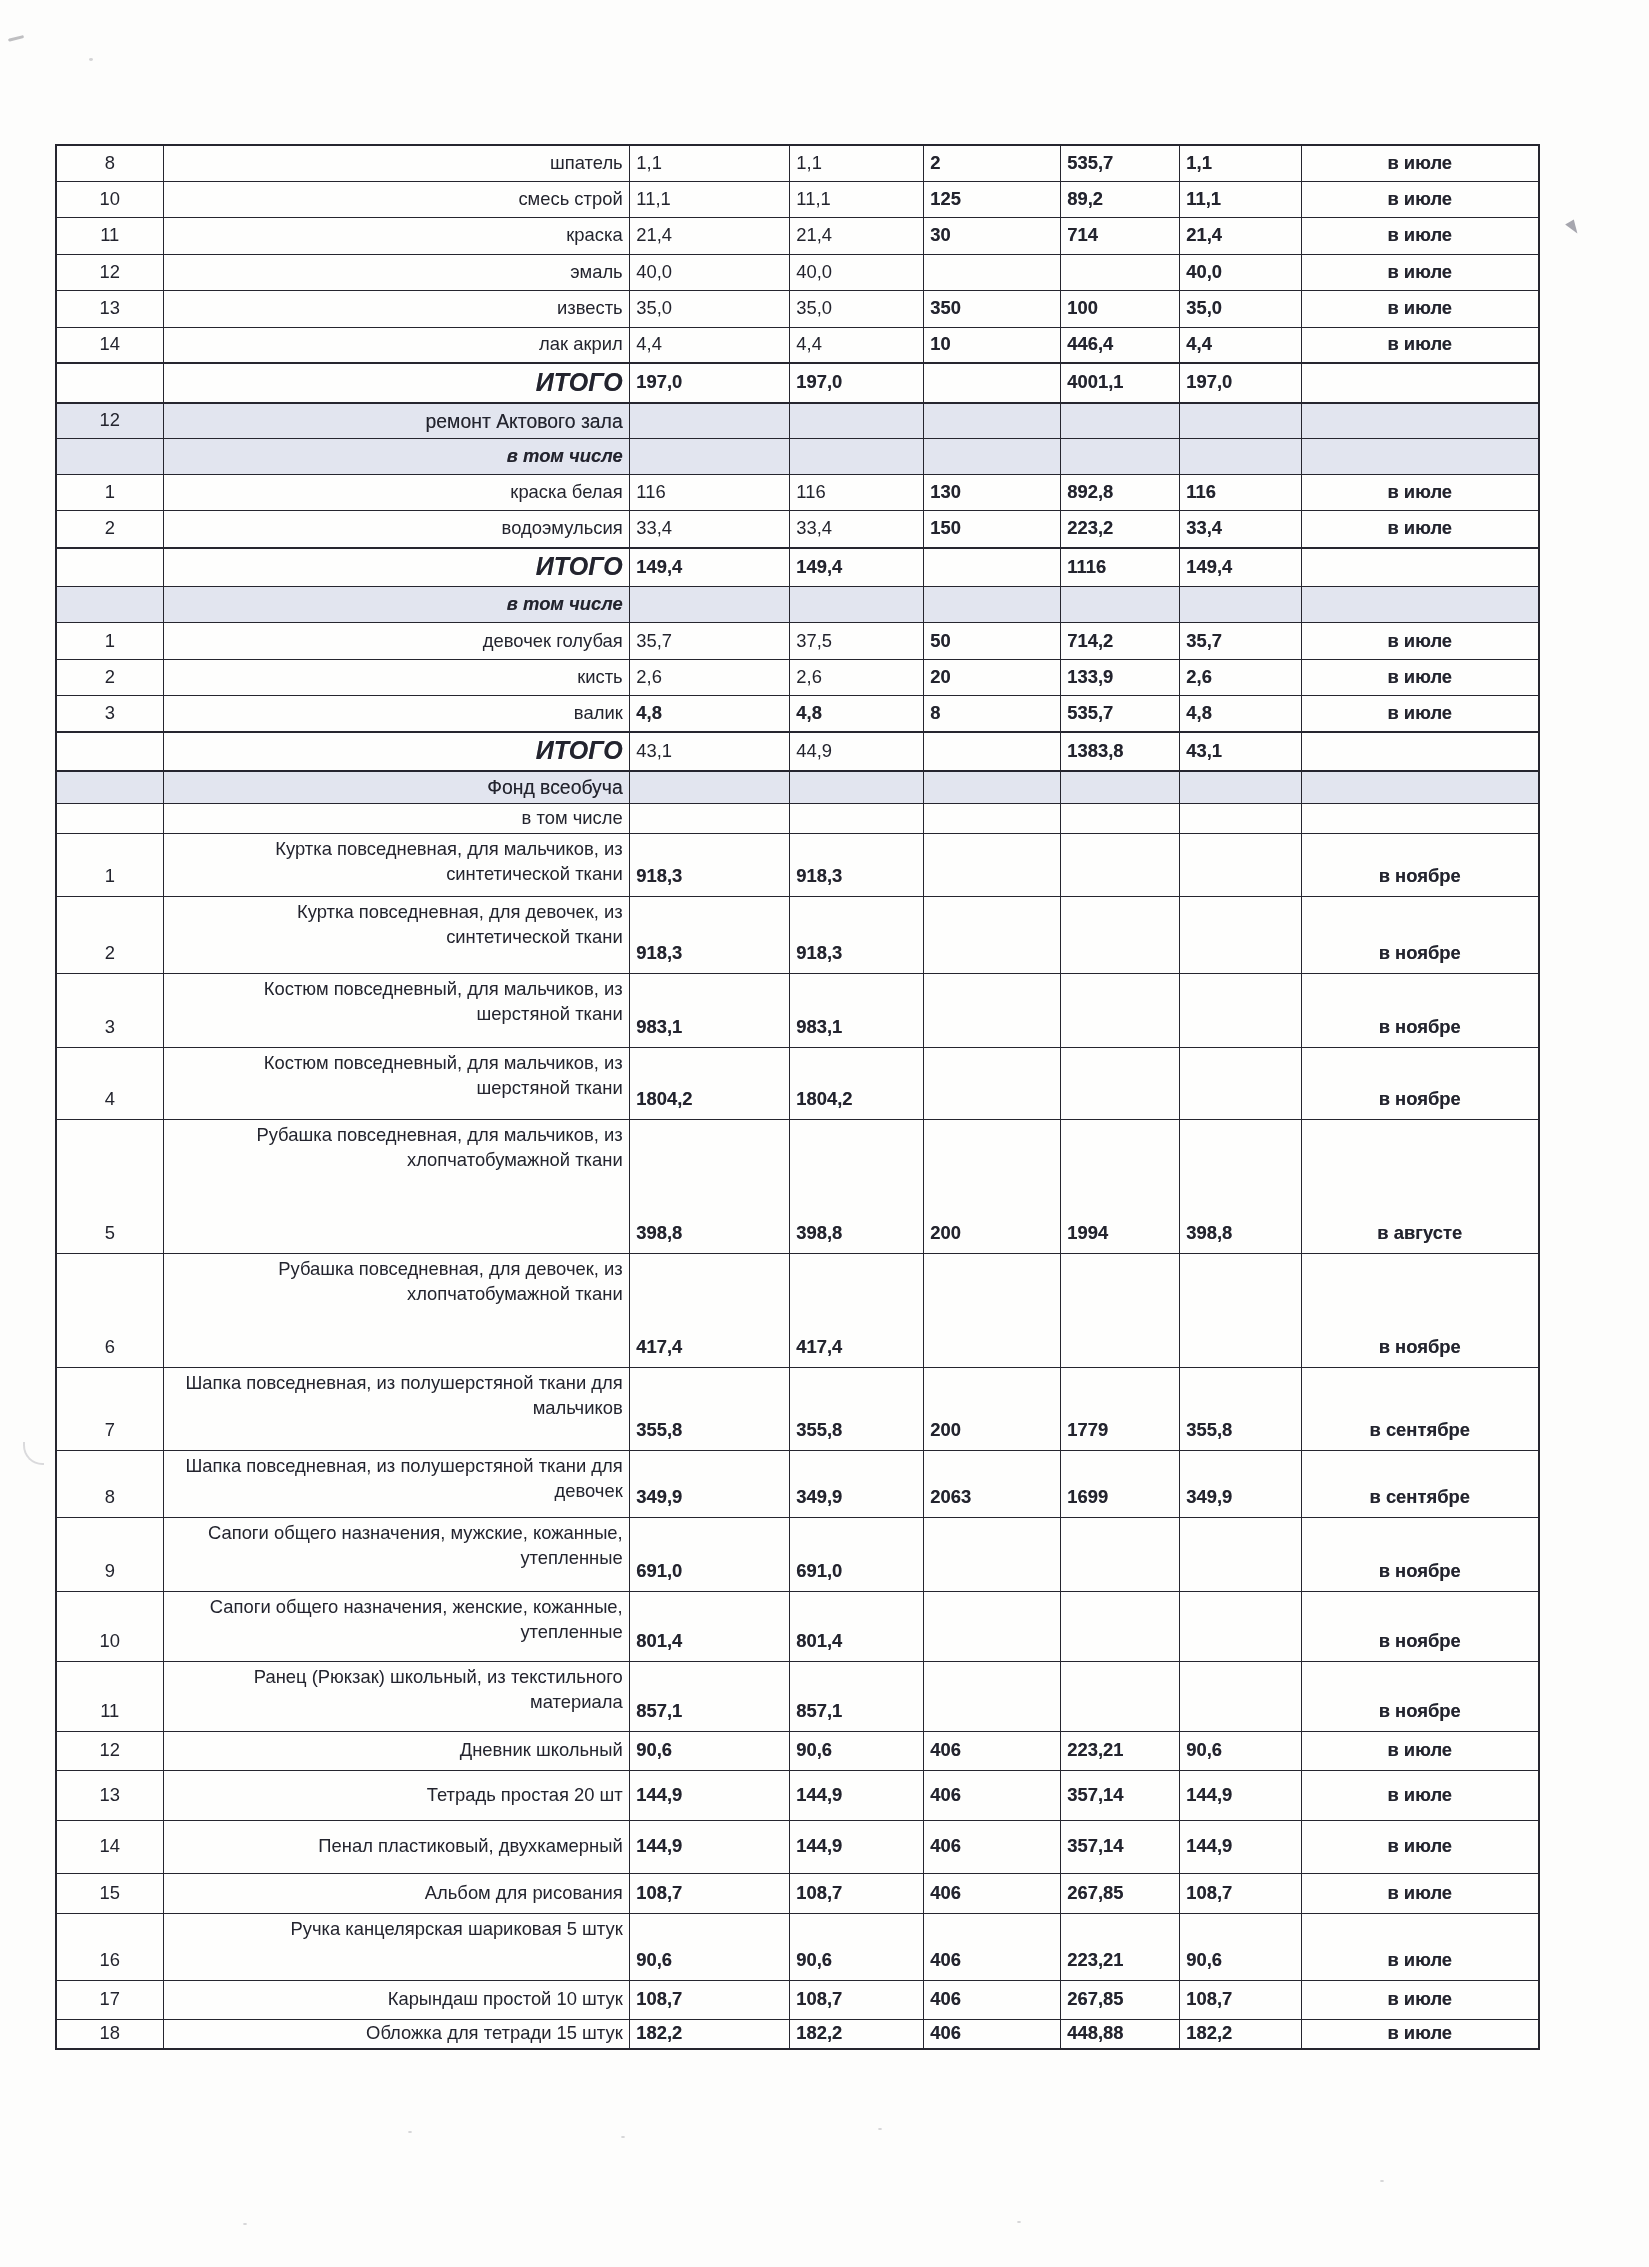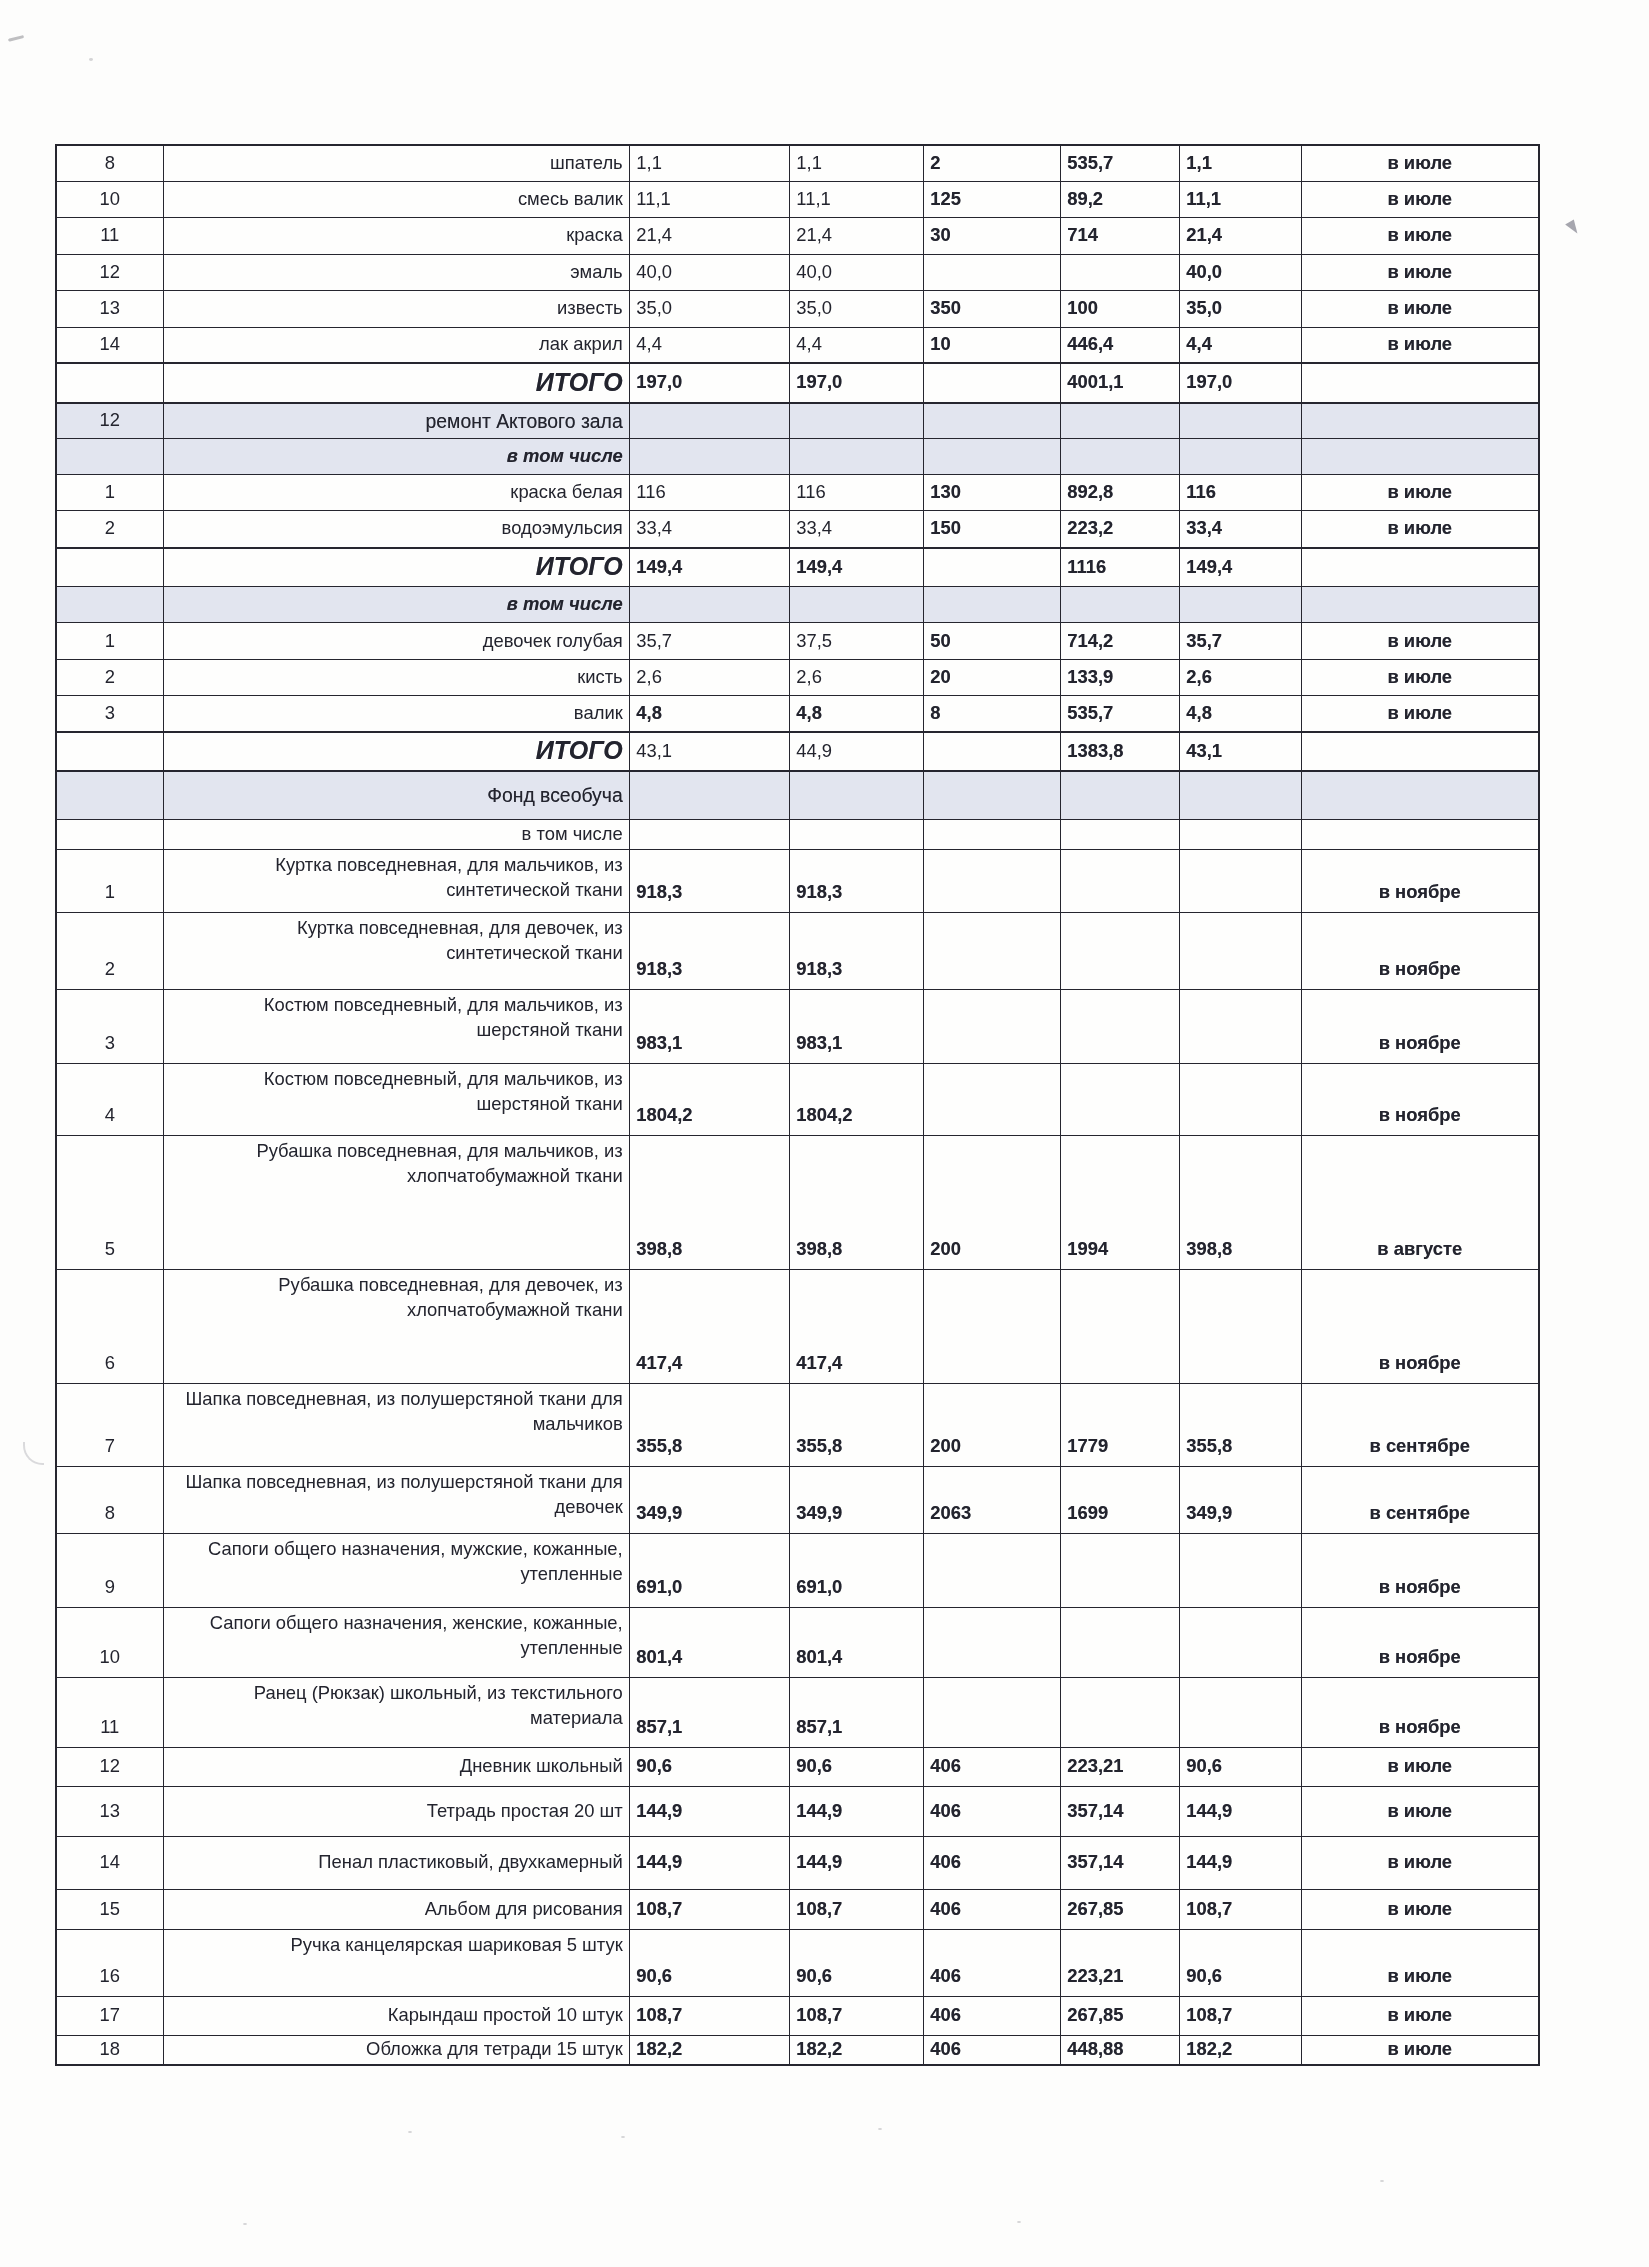--- a/index.html
+++ b/index.html
@@ -72,21 +72,21 @@
         <td class="c-name">шпатель</td>
         <td class="c-val">1,1</td>
         <td class="c-val">1,1</td>
         <td class="c-val bold">2</td>
         <td class="c-val bold">535,7</td>
         <td class="c-val bold">1,1</td>
         <td class="c-month bold">в июле</td>
       </tr>
       <tr class="t-item vmid" style="height: 36px;">
         <td class="c-num">10</td>
-        <td class="c-name">смесь валик</td>
+        <td class="c-name">смесь строй</td>
         <td class="c-val">11,1</td>
         <td class="c-val">11,1</td>
         <td class="c-val bold">125</td>
         <td class="c-val bold">89,2</td>
         <td class="c-val bold">11,1</td>
         <td class="c-month bold">в июле</td>
       </tr>
       <tr class="t-item vmid" style="height: 37px;">
         <td class="c-num">11</td>
         <td class="c-name">краска</td>
@@ -230,21 +230,21 @@
       <tr class="t-total vmid" style="height: 37px;">
         <td class="c-num"></td>
         <td class="c-name">ИТОГО</td>
         <td class="c-val">43,1</td>
         <td class="c-val">44,9</td>
         <td class="c-val bold"></td>
         <td class="c-val bold">1383,8</td>
         <td class="c-val bold">43,1</td>
         <td class="c-month bold"></td>
       </tr>
-      <tr class="t-section vmid shaded" style="height: 48px;">
+      <tr class="t-section vmid shaded" style="height: 32px;">
         <td class="c-num"></td>
         <td class="c-name">Фонд всеобуча</td>
         <td class="c-val"></td>
         <td class="c-val"></td>
         <td class="c-val bold"></td>
         <td class="c-val bold"></td>
         <td class="c-val bold"></td>
         <td class="c-month bold"></td>
       </tr>
       <tr class="t-sub2 vmid" style="height: 30px;">

